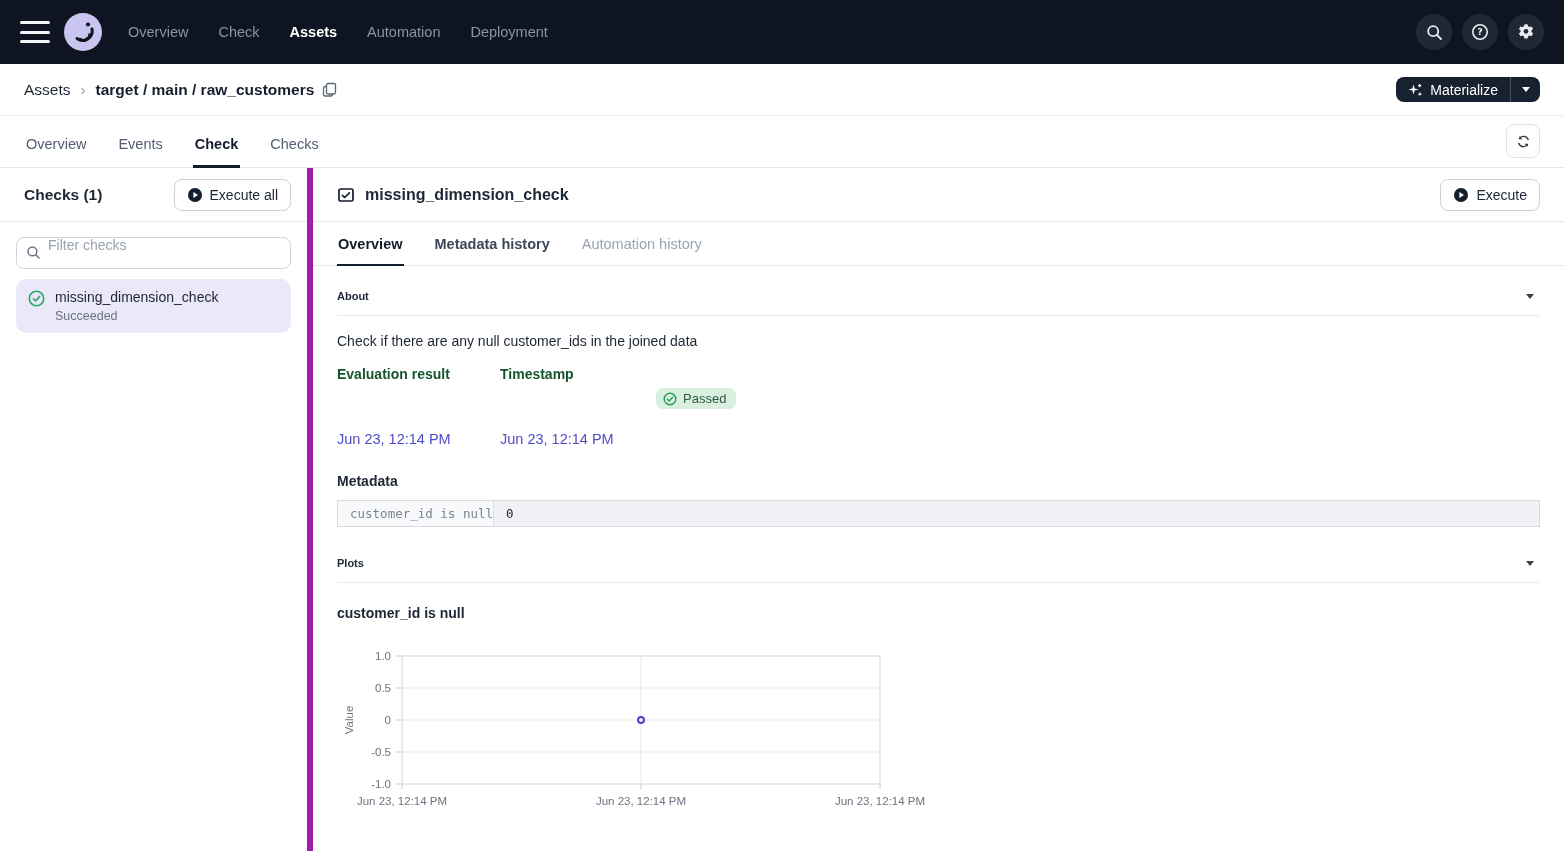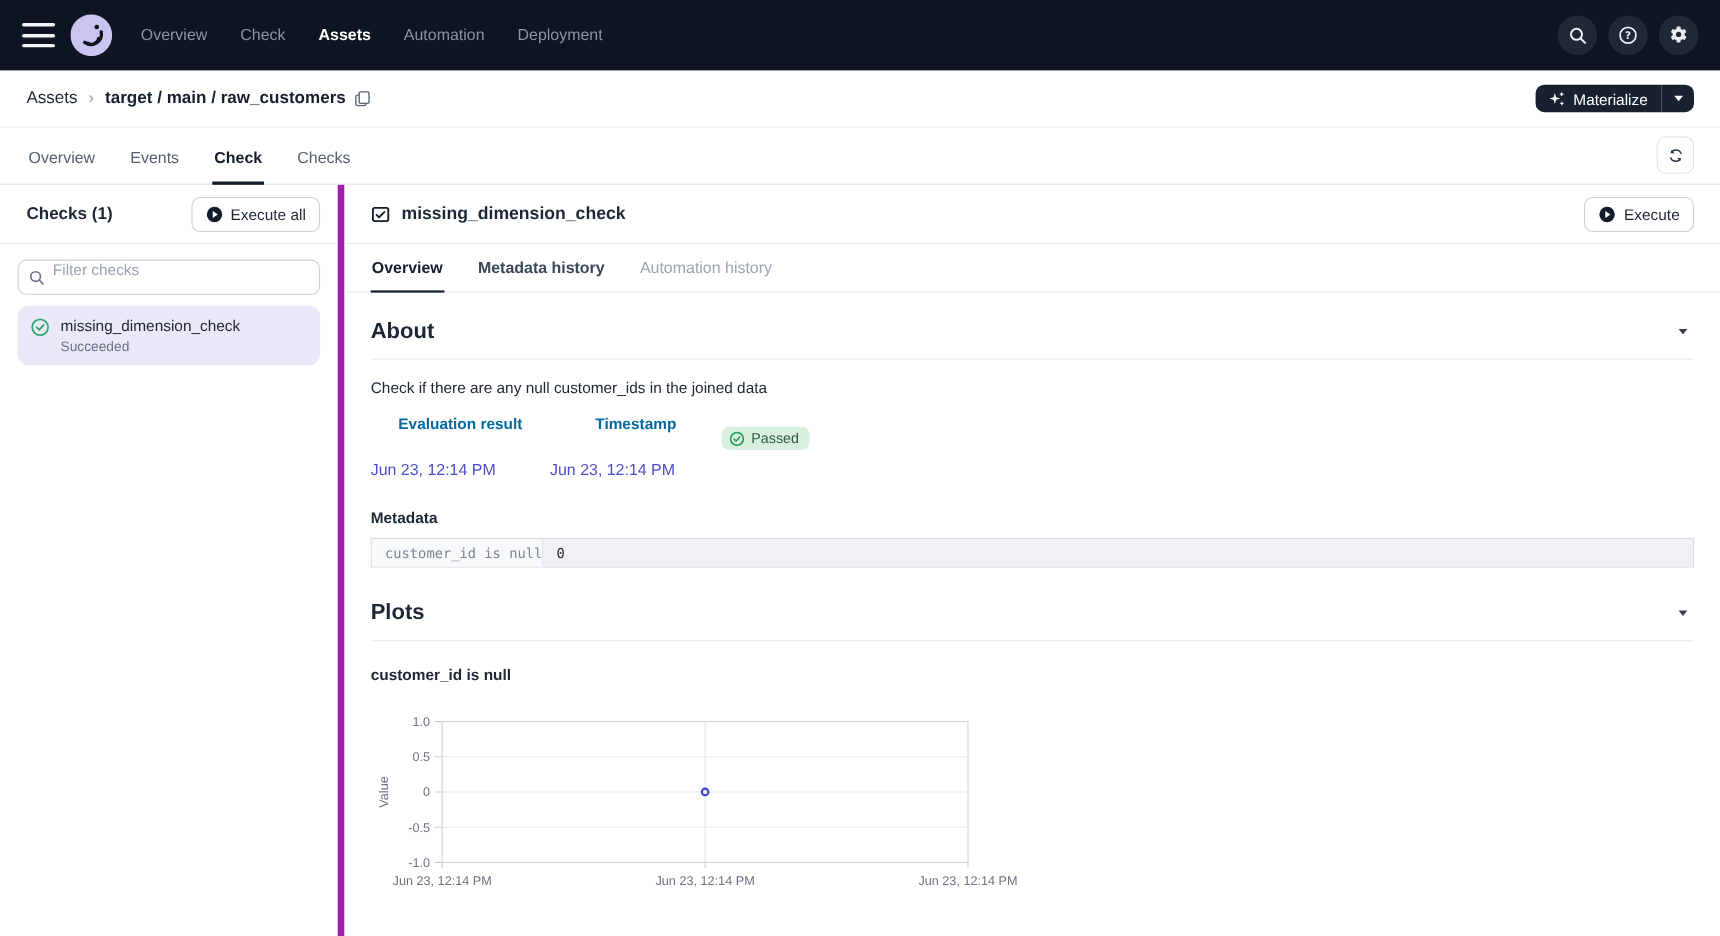--- a/index.html
+++ b/index.html
@@ -59,28 +59,28 @@
   .main-pane { flex:1; display:flex; flex-direction:column; overflow:hidden; }
   .main-header { height:54px; flex:0 0 54px; display:flex; align-items:center; padding:0 24px; border-bottom:1px solid #e6e8ec; }
   .main-title { font-size:16px; font-weight:700; margin-left:10px; }
   .inner-tabs { display:flex; padding:0 24px; border-bottom:1px solid #e6e8ec; }
   .itab { font-size:14.5px; color:#3c4758; font-weight:600; padding:14px 1px 12px; margin-right:30px; border-bottom:2.5px solid transparent; margin-bottom:-1px; }
   .itab.active { color:#141d2b; border-bottom-color:#141d2b; }
   .itab.muted { color:#9aa3b2; font-weight:500; }
   .main-scroll { padding:0 24px; overflow:hidden; }
 
   .section-head { display:flex; align-items:center; justify-content:space-between; padding-bottom:13px; border-bottom:1px solid #e8eaee; }
-  .section-head h3 { font-size:20px; font-weight:700; }
+  .section-head h3 { font-size:11px; font-weight:700; }
   .sec-caret { width:0; height:0; border-left:4.5px solid transparent; border-right:4.5px solid transparent; border-top:5.5px solid #39414f; margin-right:6px; }
   .about-head { padding-top:24px; }
   .about-desc { font-size:14px; margin-top:17px; color:#1c2634; }
   .latest-head { margin-top:26px; }
   .exec-grid { display:grid; grid-template-columns:163px 156px auto; margin-top:17px; }
-  .col-h { font-size:14px; font-weight:700; color:#0369a1;text-align:center; }
-  .col-v { margin-top:11px; display:flex; align-items:center; }
+  .col-h { font-size:14px; font-weight:700; color:#14532d; }
+  .col-v { margin-top:22px; display:flex; align-items:center; }
   .badge-pass { display:inline-flex; align-items:center; gap:6px; background:#d9f0e1; border-radius:7px; padding:3px 10px 3px 7px; font-size:13px; color:#2d5a43; font-weight:500; }
   .ts-link { font-size:14.5px; color:#4e4cc9; }
   .meta-h { font-size:14px; font-weight:700; margin-top:26px; }
   .meta-table { margin-top:11px; border:1px solid #d9dde3; display:flex; font-family:"DejaVu Sans Mono","Liberation Mono",monospace; font-size:12.5px; }
   .meta-key { width:156px; flex:0 0 156px; padding:5px 12px; color:#7c8495; background:#f8f9fa; border-right:1px solid #d9dde3; white-space:nowrap; }
   .meta-val { flex:1; padding:5px 12px; color:#1c2634; background:#f0f1f4; }
   .plots-head { margin-top:30px; }
   .plot-title { font-size:14px; font-weight:700; margin-top:22px; }
   .chart-wrap { margin-top:22px; }
 </style>

